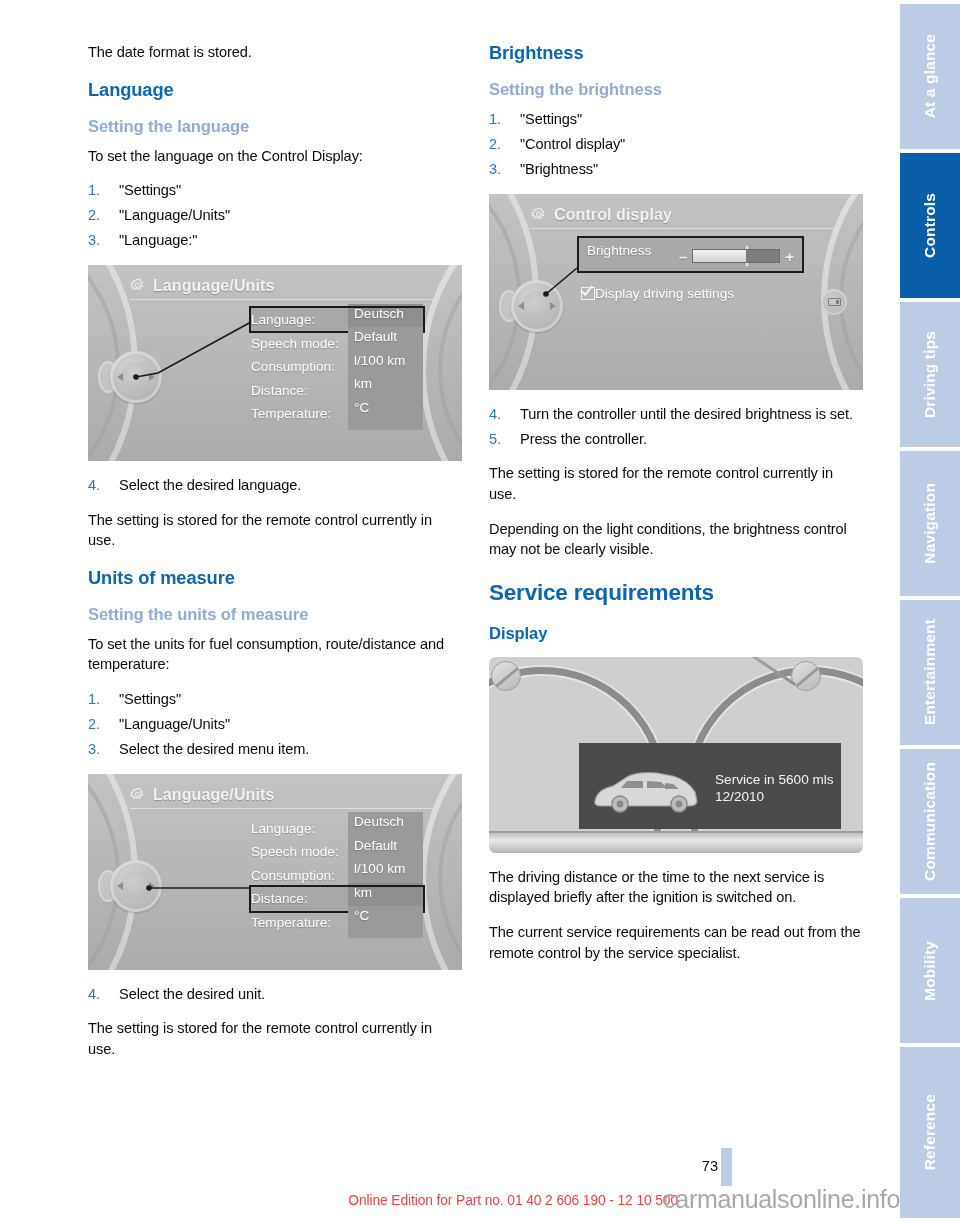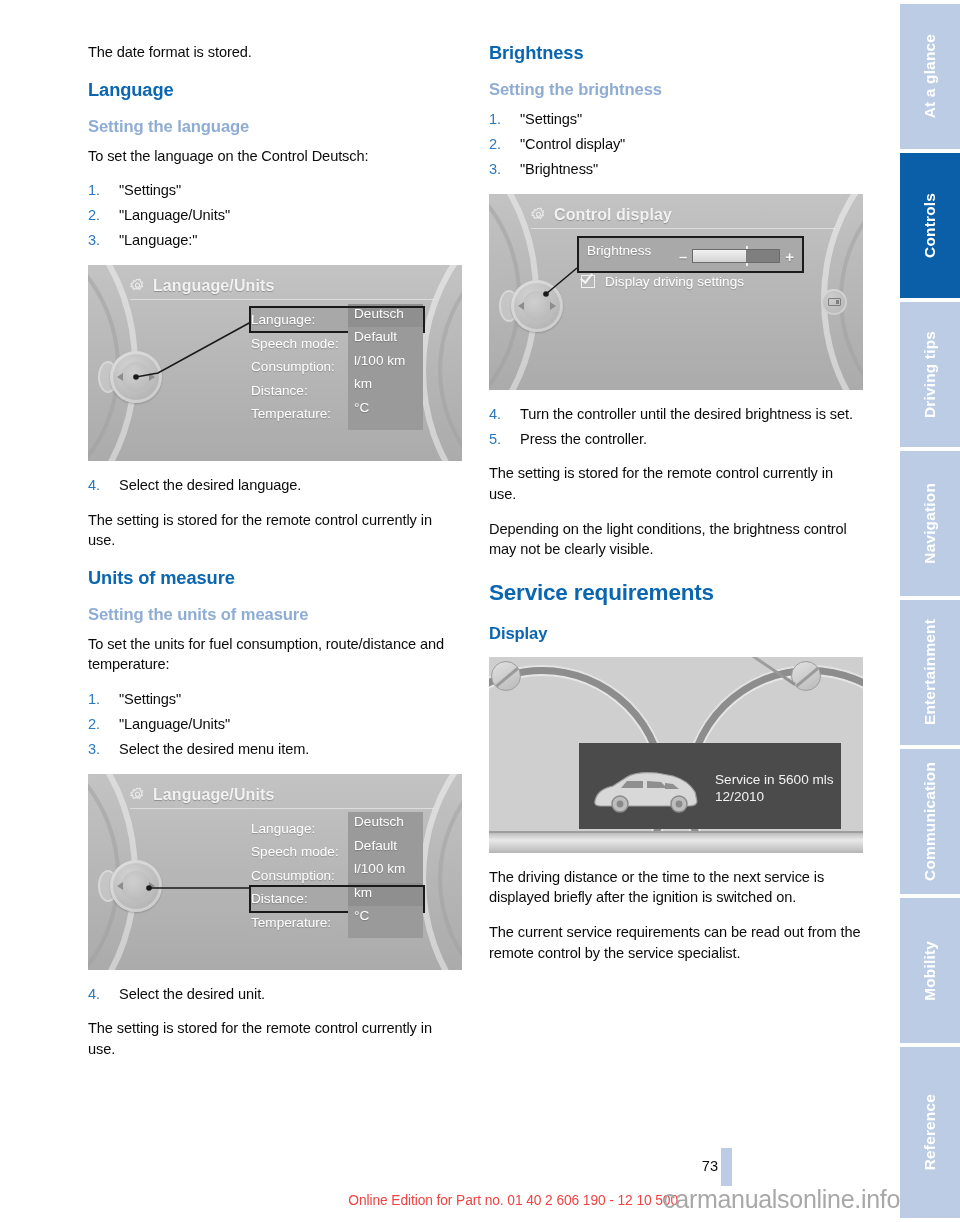--- a/index.html
+++ b/index.html
@@ -261,24 +261,23 @@
   }
   .slider .tickT, .slider .tickB {
     position:absolute; left:61%; width:2px; height:3px; background:#efefef;
   }
   .slider .tickT { top:-4px; }
   .slider .tickB { bottom:-4px; }
 
   .checkrow {
     position: absolute;
     left: 92px;
-    top: 80px;
+    top: 92px;
     display: flex;
     align-items: center;
-    gap: 10px;
   }
   .checkrow .cb { width: 14px; height: 13px; position: relative; }
   .checkrow .cb .bx {
     position:absolute; inset:0;
     border: 1.6px solid #f0f0f0;
   }
   .checkrow .cb .tick {
     position:absolute; left:2px; top:-4px;
     width: 7px; height: 12px;
     border-right: 2.4px solid #f4f4f4;
@@ -312,20 +311,21 @@
   }
 
   
   .sd {
     position: relative;
     width: 374px;
     height: 196px;
     margin: 6px 0 14px 0;
     background: #cfcfcf;
     overflow: hidden;
+    border-radius: 7px;
   }
   .sd .dial {
     position: absolute;
     border-radius: 50%;
     border: 7px solid #8d8d8d;
     box-shadow: inset 0 0 0 2px #e6e6e6, 0 0 0 2px #e3e3e3;
     background: transparent;
   }
   .sd .dialL { left: -72px; top: 10px; width: 250px; height: 250px; }
   .sd .dialR { right: -72px; top: 10px; width: 250px; height: 250px; }
@@ -446,21 +446,21 @@
 <div class="page">
 
   <div class="columns">
 
     <div class="col">
 
       <p class="body-text">The date format is stored.</p>
 
       <h1 class="h-blue">Language</h1>
       <h2 class="h-lightblue">Setting the language</h2>
-      <p class="body-text">To set the language on the Control Deutsch:</p>
+      <p class="body-text">To set the language on the Control Display:</p>
 
       <ol class="steps">
         <li><span class="num">1.</span><span>"Settings"</span></li>
         <li><span class="num">2.</span><span>"Language/Units"</span></li>
         <li><span class="num">3.</span><span>"Language:"</span></li>
       </ol>
 
       <div class="cd">
         <div class="arc arcL1"></div>
         <div class="arc arcL2"></div>

